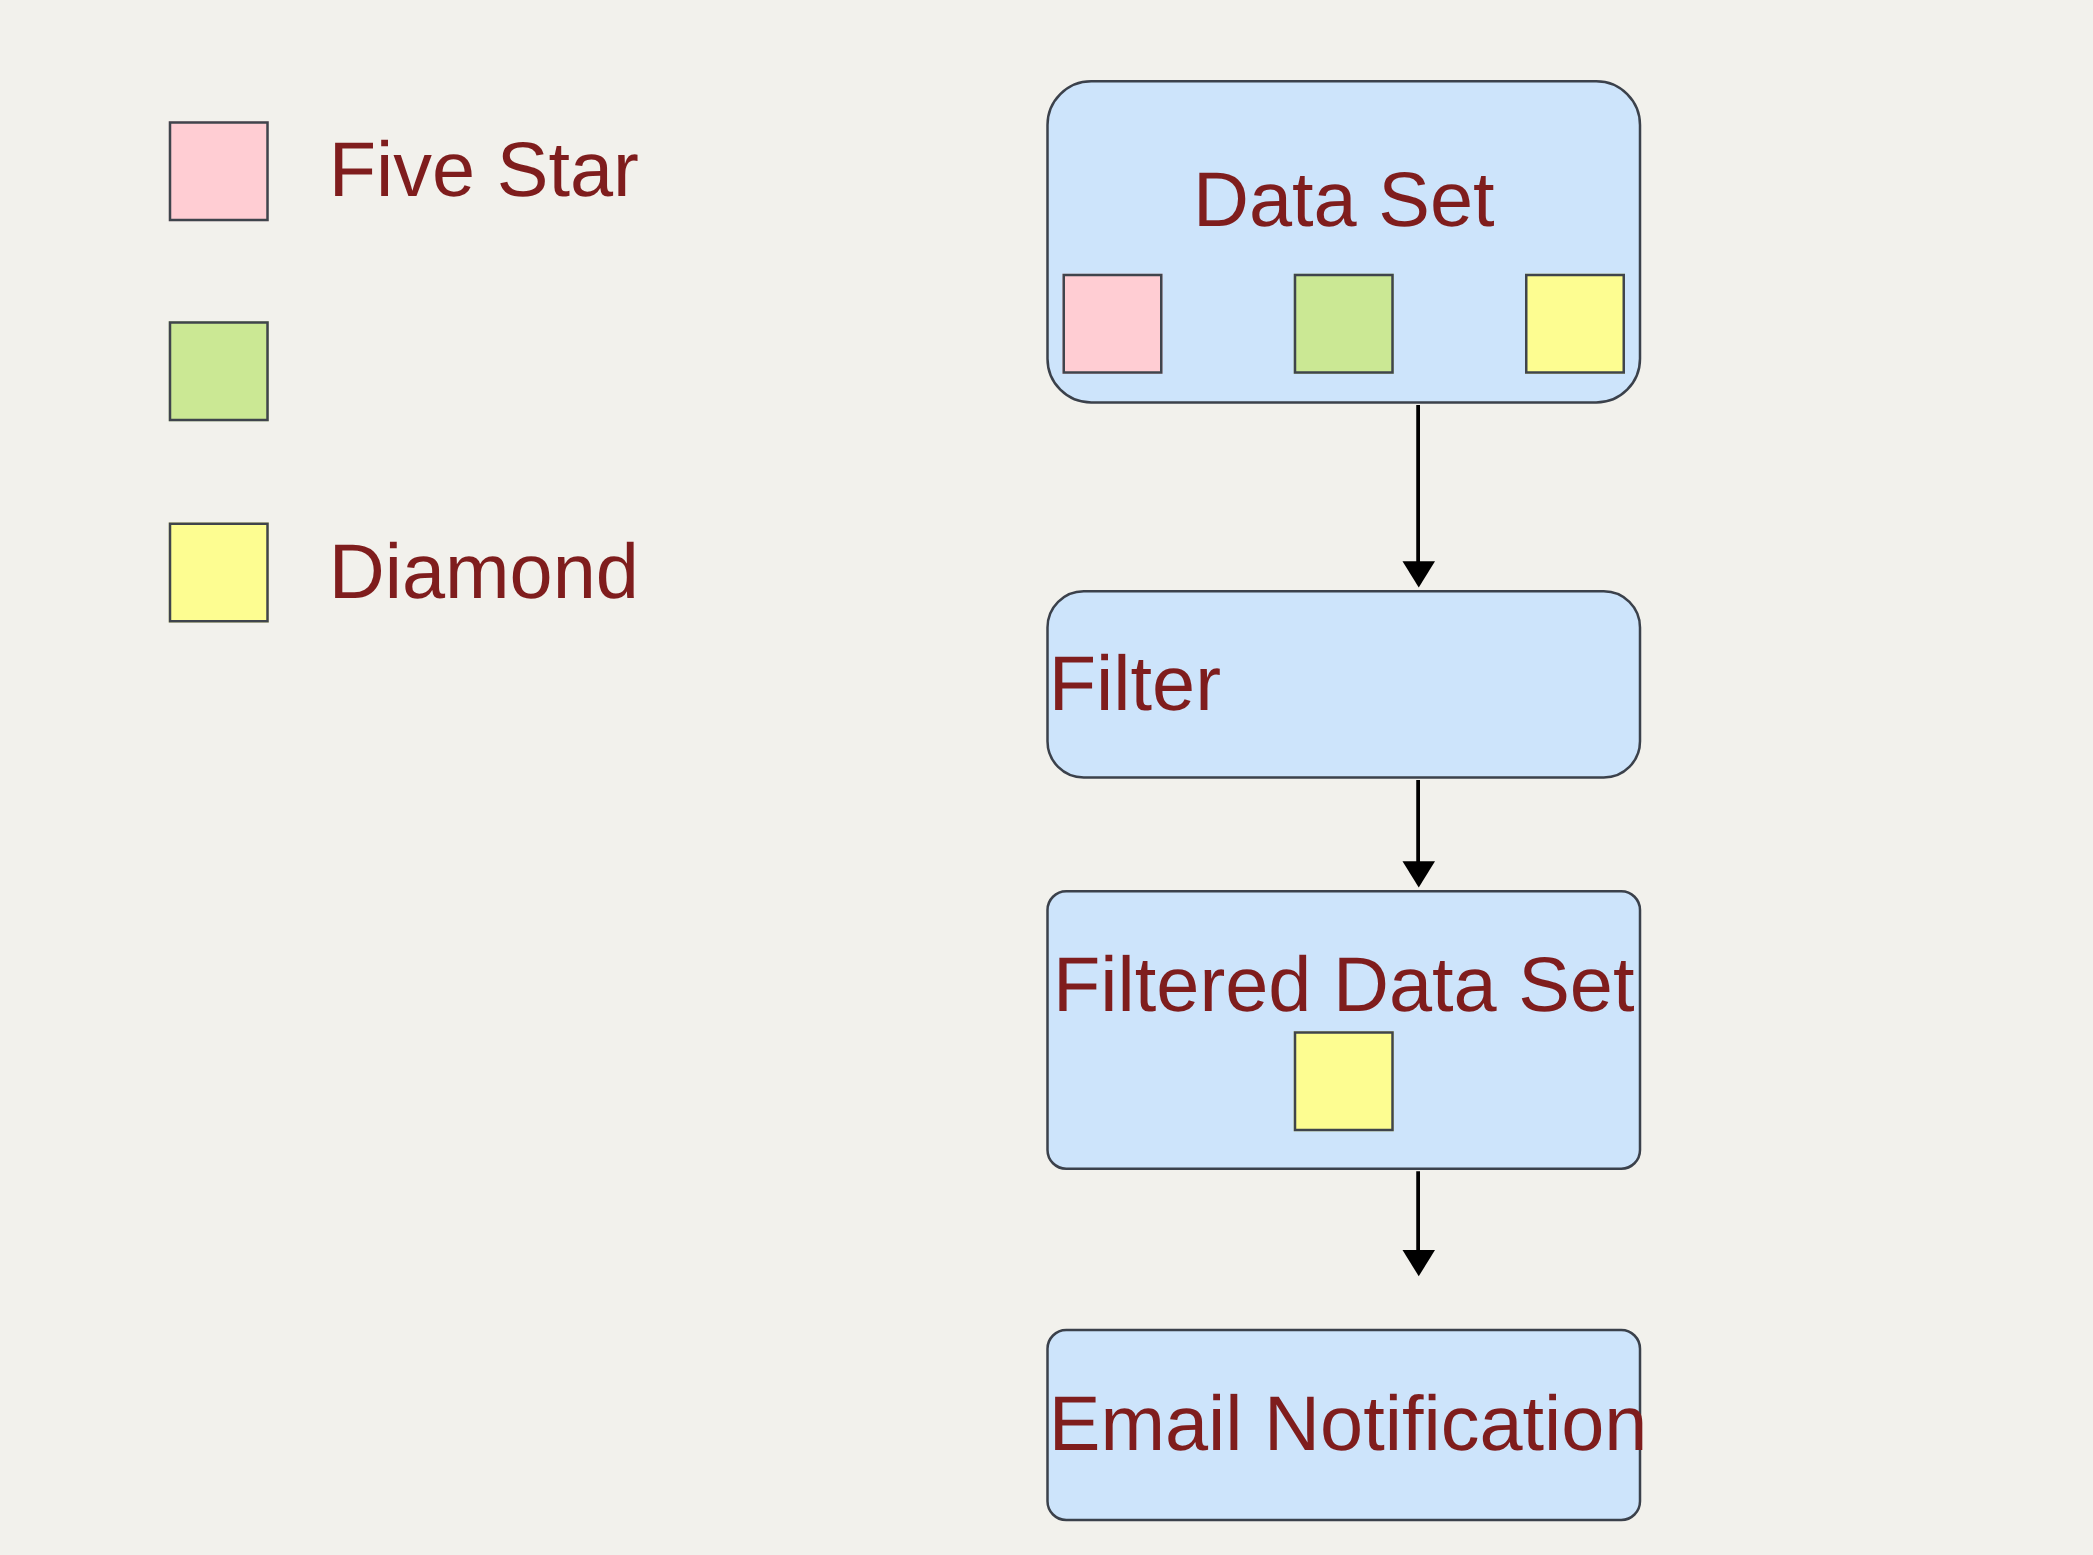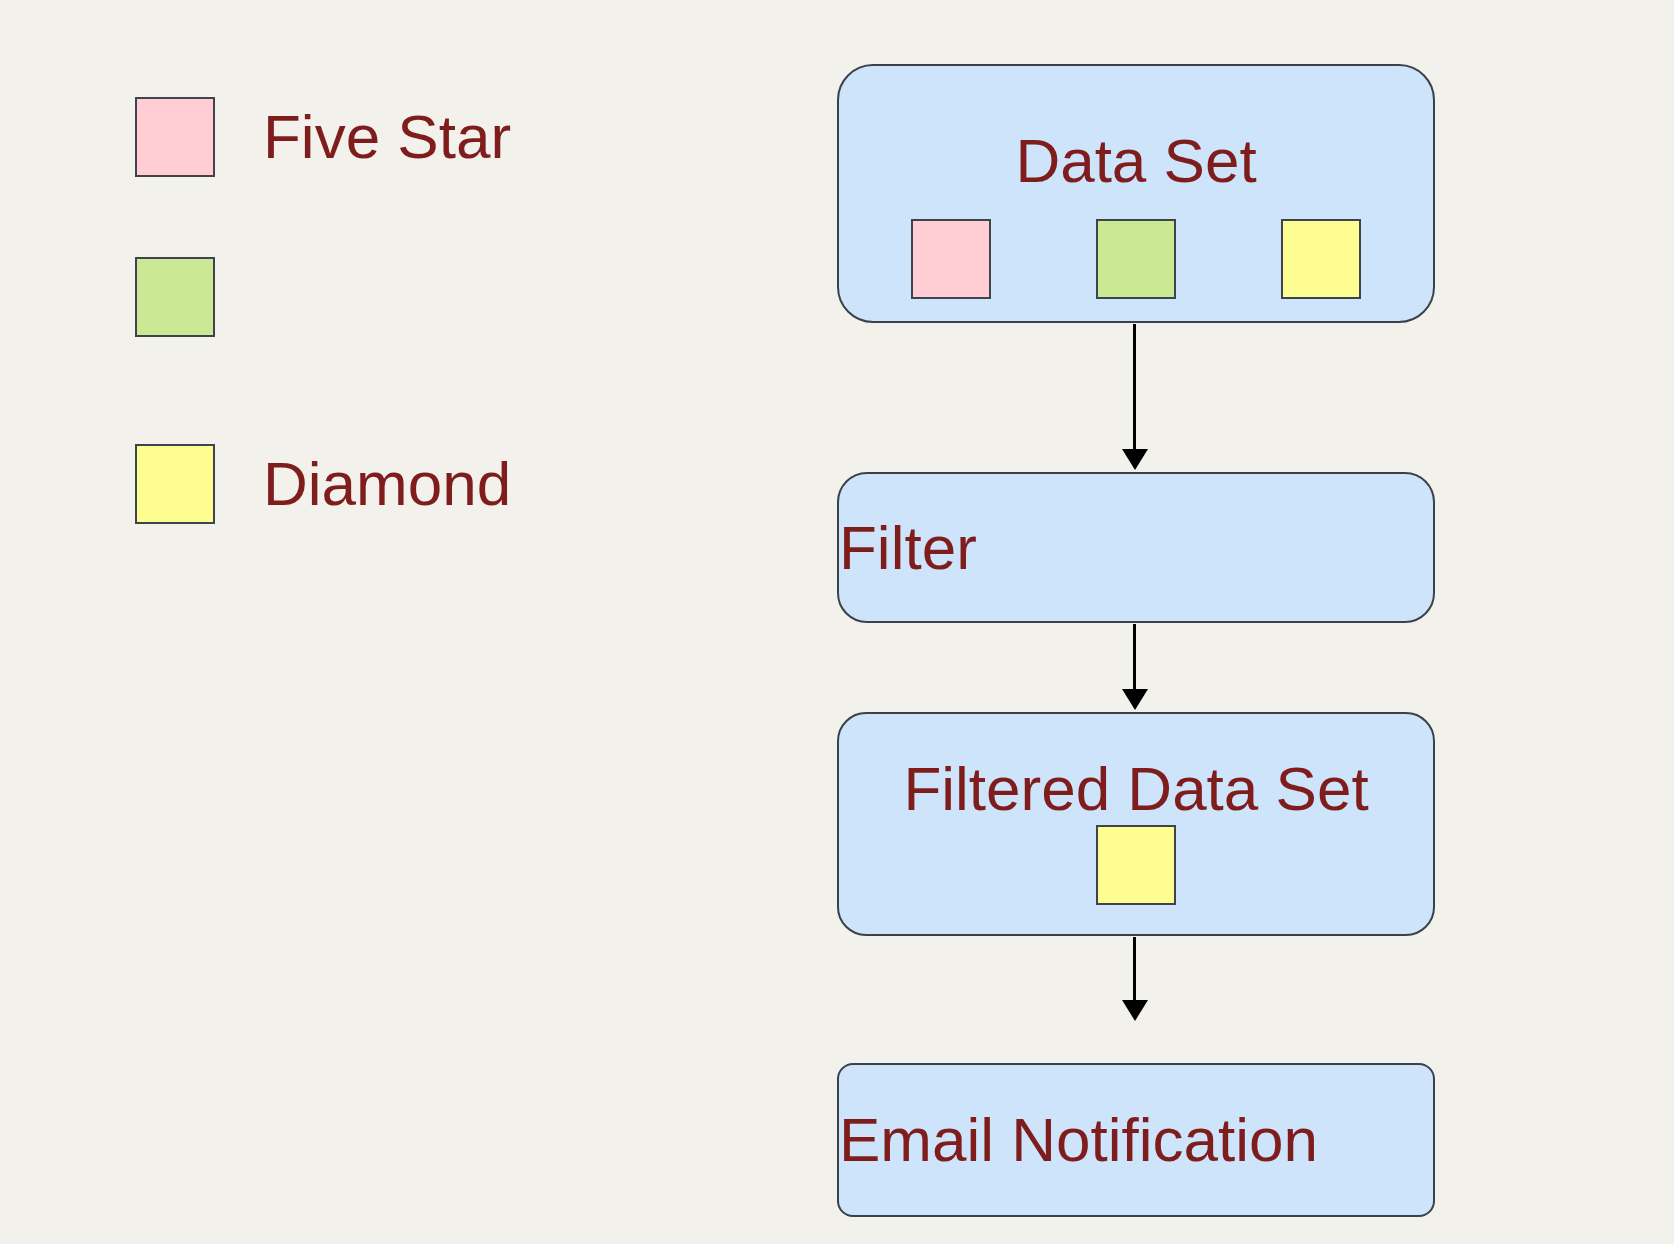--- a/index.html
+++ b/index.html
@@ -16,40 +16,40 @@
   
   .legend-item {
     position: absolute;
     left: 135px;
     height: 80px;
     display: flex;
     align-items: center;
   }
   .legend-item-1 { top: 97px; }
   .legend-item-2 { top: 257px; }
-  .legend-item-3 { top: 418px; margin-top: 26px; }
+  .legend-item-3 { top: 418px; }
   .swatch {
     width: 80px;
     height: 80px;
     box-sizing: border-box;
     border: 2px solid #3f444c;
     flex: 0 0 auto;
   }
   .legend-label {
     margin-left: 48px;
     font-size: 62px;
     line-height: 66px;
     white-space: nowrap;
   }
 
   
   .node {
     position: absolute;
     left: 837px;
-    width: 598px;
+    width: 476px;
     box-sizing: border-box;
     background: #cde4fb;
     border: 2.5px solid #3b414b;
   }
   .node-label {
     position: absolute;
     left: 0; right: 0;
     text-align: center;
     font-size: 62px;
     line-height: 66px;
@@ -57,21 +57,21 @@
   }
   .node-centered {
     display: flex;
     align-items: center;
     justify-content: flex-start;
   }
   .node-centered .node-label { position: static; }
 
   .node-data-set          { top: 64px;  height: 259px; border-radius: 36px; }
   .node-filter            { top: 472px; height: 151px; border-radius: 30px; }
-  .node-filtered-data-set { top: 712px; height: 224px; border-radius: 29px; }
+  .node-filtered-data-set { top: 712px; height: 224px; border-radius: 16px; }
   .node-email             { top: 1063px; height: 154px; border-radius: 16px; }
 
   .node-data-set .node-label          { top: 62px; }
   .node-filtered-data-set .node-label { top: 42px; }
 
   .swatch-row {
     position: absolute;
     left: 0; right: 0;
     display: flex;
     justify-content: center;

